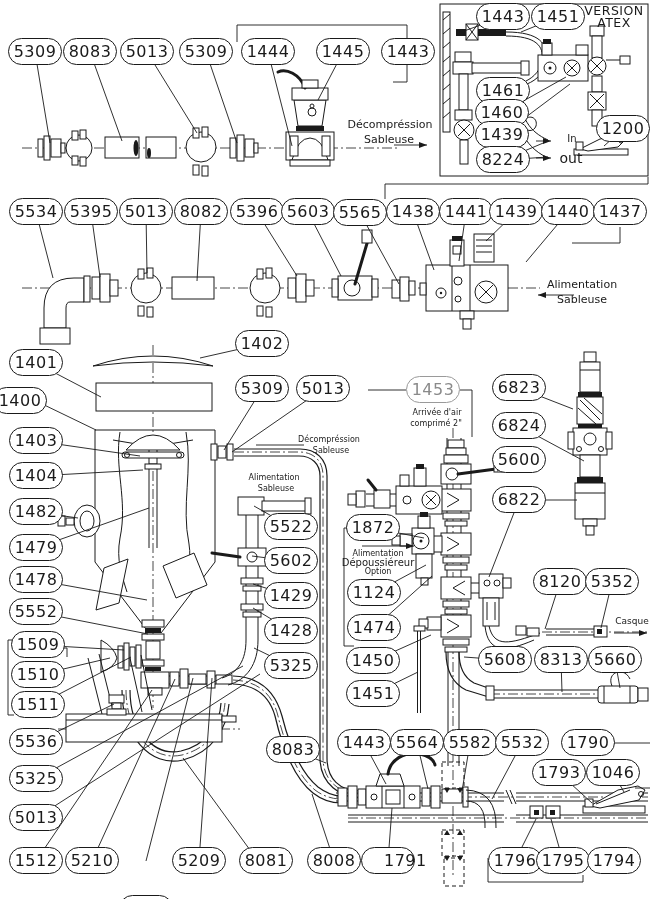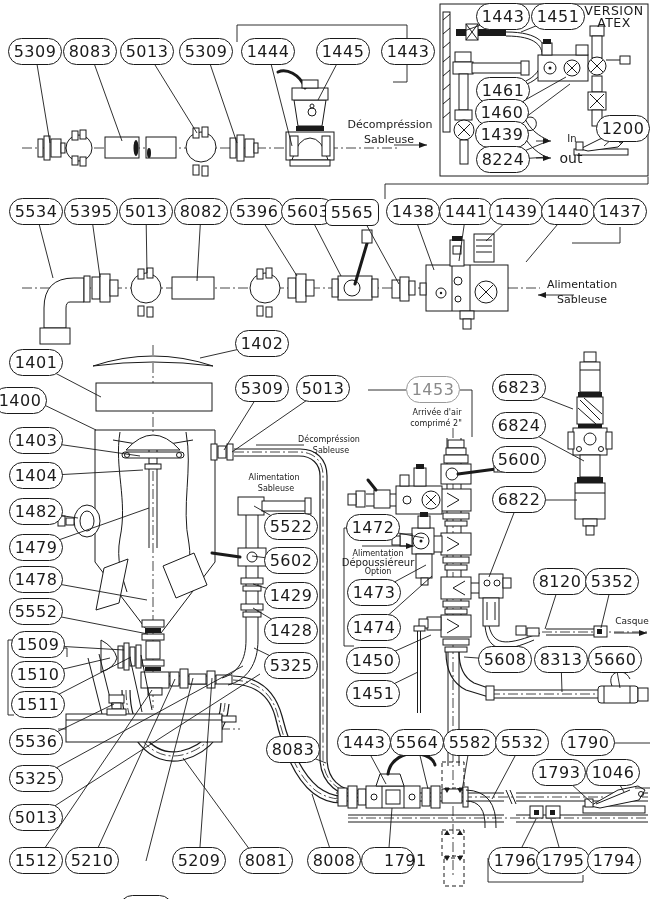--- a/index.html
+++ b/index.html
@@ -510,21 +510,21 @@
       <div class="plabel" style="left: 502px; top: 113px;">1460</div>
       <div class="plabel" style="left: 502px; top: 135px;">1439</div>
       <div class="plabel" style="left: 623px; top: 129px;">1200</div>
       <div class="plabel" style="left: 503px; top: 160px;">8224</div>
       <div class="plabel" style="left: 36px; top: 212px;">5534</div>
       <div class="plabel" style="left: 91px; top: 212px;">5395</div>
       <div class="plabel" style="left: 146px; top: 212px;">5013</div>
       <div class="plabel" style="left: 201px; top: 212px;">8082</div>
       <div class="plabel" style="left: 257px; top: 212px;">5396</div>
       <div class="plabel" style="left: 308px; top: 212px;">5603</div>
-      <div class="plabel" style="left: 352px; top: 213px; border-radius: 7px;">5565</div>
+      <div class="plabel" style="left: 360px; top: 213px;">5565</div>
       <div class="plabel" style="left: 413px; top: 212px;">1438</div>
       <div class="plabel" style="left: 466px; top: 212px;">1441</div>
       <div class="plabel" style="left: 516px; top: 212px;">1439</div>
       <div class="plabel" style="left: 568px; top: 212px;">1440</div>
       <div class="plabel" style="left: 620px; top: 212px;">1437</div>
       <div class="plabel" style="left: 262px; top: 344px;">1402</div>
       <div class="plabel" style="left: 36px; top: 363px;">1401</div>
       <div class="plabel" style="left: 20px; top: 401px;">1400</div>
       <div class="plabel" style="left: 36px; top: 441px;">1403</div>
       <div class="plabel" style="left: 36px; top: 476px;">1404</div>
@@ -551,22 +551,22 @@
       <div class="plabel gray" style="left: 433px; top: 390px;">1453</div>
       <div class="plabel" style="left: 291px; top: 527px;">5522</div>
       <div class="plabel" style="left: 291px; top: 561px;">5602</div>
       <div class="plabel" style="left: 291px; top: 596px;">1429</div>
       <div class="plabel" style="left: 291px; top: 631px;">1428</div>
       <div class="plabel" style="left: 291px; top: 666px;">5325</div>
       <div class="plabel" style="left: 519px; top: 388px;">6823</div>
       <div class="plabel" style="left: 519px; top: 426px;">6824</div>
       <div class="plabel" style="left: 519px; top: 460px;">5600</div>
       <div class="plabel" style="left: 519px; top: 500px;">6822</div>
-      <div class="plabel" style="left: 373px; top: 528px;">1472</div>
-      <div class="plabel" style="left: 374px; top: 593px;">1473</div>
+      <div class="plabel" style="left: 373px; top: 528px;">1872</div>
+      <div class="plabel" style="left: 374px; top: 593px;">1124</div>
       <div class="plabel" style="left: 374px; top: 628px;">1474</div>
       <div class="plabel" style="left: 373px; top: 661px;">1450</div>
       <div class="plabel" style="left: 373px; top: 694px;">1451</div>
       <div class="plabel" style="left: 505px; top: 660px;">5608</div>
       <div class="plabel" style="left: 560px; top: 582px;">8120</div>
       <div class="plabel" style="left: 612px; top: 582px;">5352</div>
       <div class="plabel" style="left: 561px; top: 660px;">8313</div>
       <div class="plabel" style="left: 615px; top: 660px;">5660</div>
       <div class="plabel" style="left: 364px; top: 743px;">1443</div>
       <div class="plabel" style="left: 417px; top: 743px;">5564</div>

